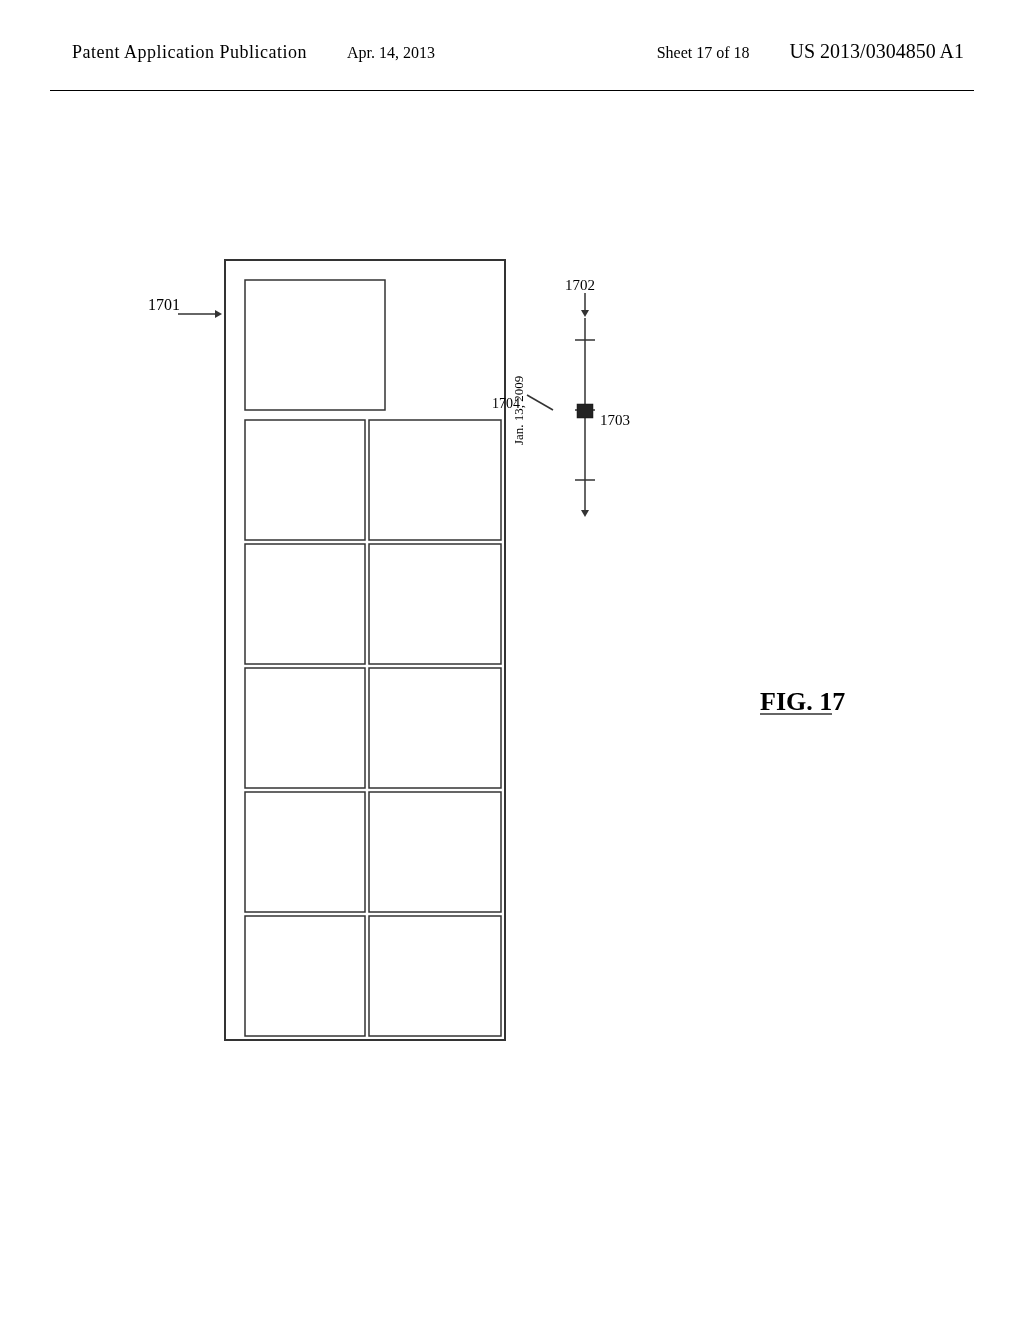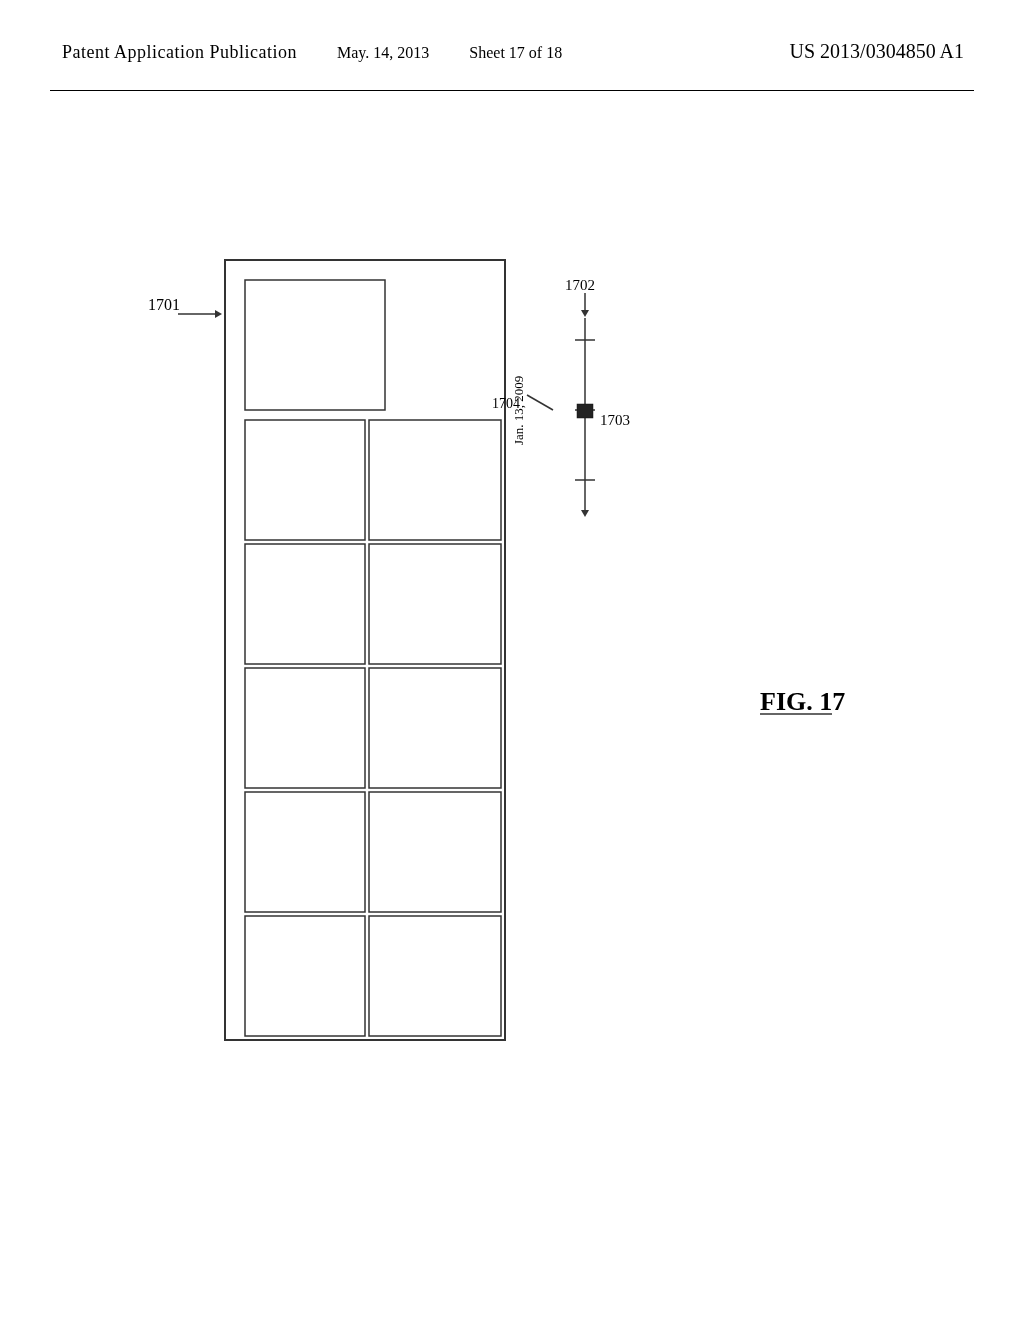--- a/index.html
+++ b/index.html
@@ -9,60 +9,60 @@
       background: #ffffff;
       font-family: 'Times New Roman', Times, serif;
       position: relative;
       overflow: hidden;
     }
 
     
     .header {
       position: absolute;
       top: 40px;
-      left: 2px;
+      left: 12px;
       right: 0;
       display: flex;
       align-items: baseline;
       padding: 0 60px;
       gap: 40px;
     }
     .header-title {
       font-size: 18px;
       font-weight: normal;
       letter-spacing: 0.5px;
     }
     .header-date {
       font-size: 16px;
     }
     .header-sheet {
       font-size: 16px;
       flex: 1;
-      text-align: left;
+      text-align: right;
     }
     .header-patent {
       font-size: 20px;
     }
 
     
     .header-line {
       position: absolute;
       top: 90px;
       left: 50px;
       right: 50px;
       height: 1px;
       background: #000;
     }
   </style>
 </head>
 <body>
 
 <div class="header">
   <span class="header-title">Patent Application Publication</span>
-  <span class="header-date">May. 14, 2013</span>
+  <span class="header-date">Apr. 14, 2013</span>
   <span class="header-sheet">Sheet 17 of 18</span>
   <span class="header-patent">US 2013/0304850 A1</span>
 </div>
 <div class="header-line"></div>
 
 <svg style="position:absolute; top:100px; left:0; width:1024px; height:1180px;" xmlns="http://www.w3.org/2000/svg">
 
   <text x="148" y="210" font-size="16" font-family="Times New Roman">1701</text>
 
   <line x1="178" y1="214" x2="215" y2="214" stroke="#333" stroke-width="1.5"></line>

